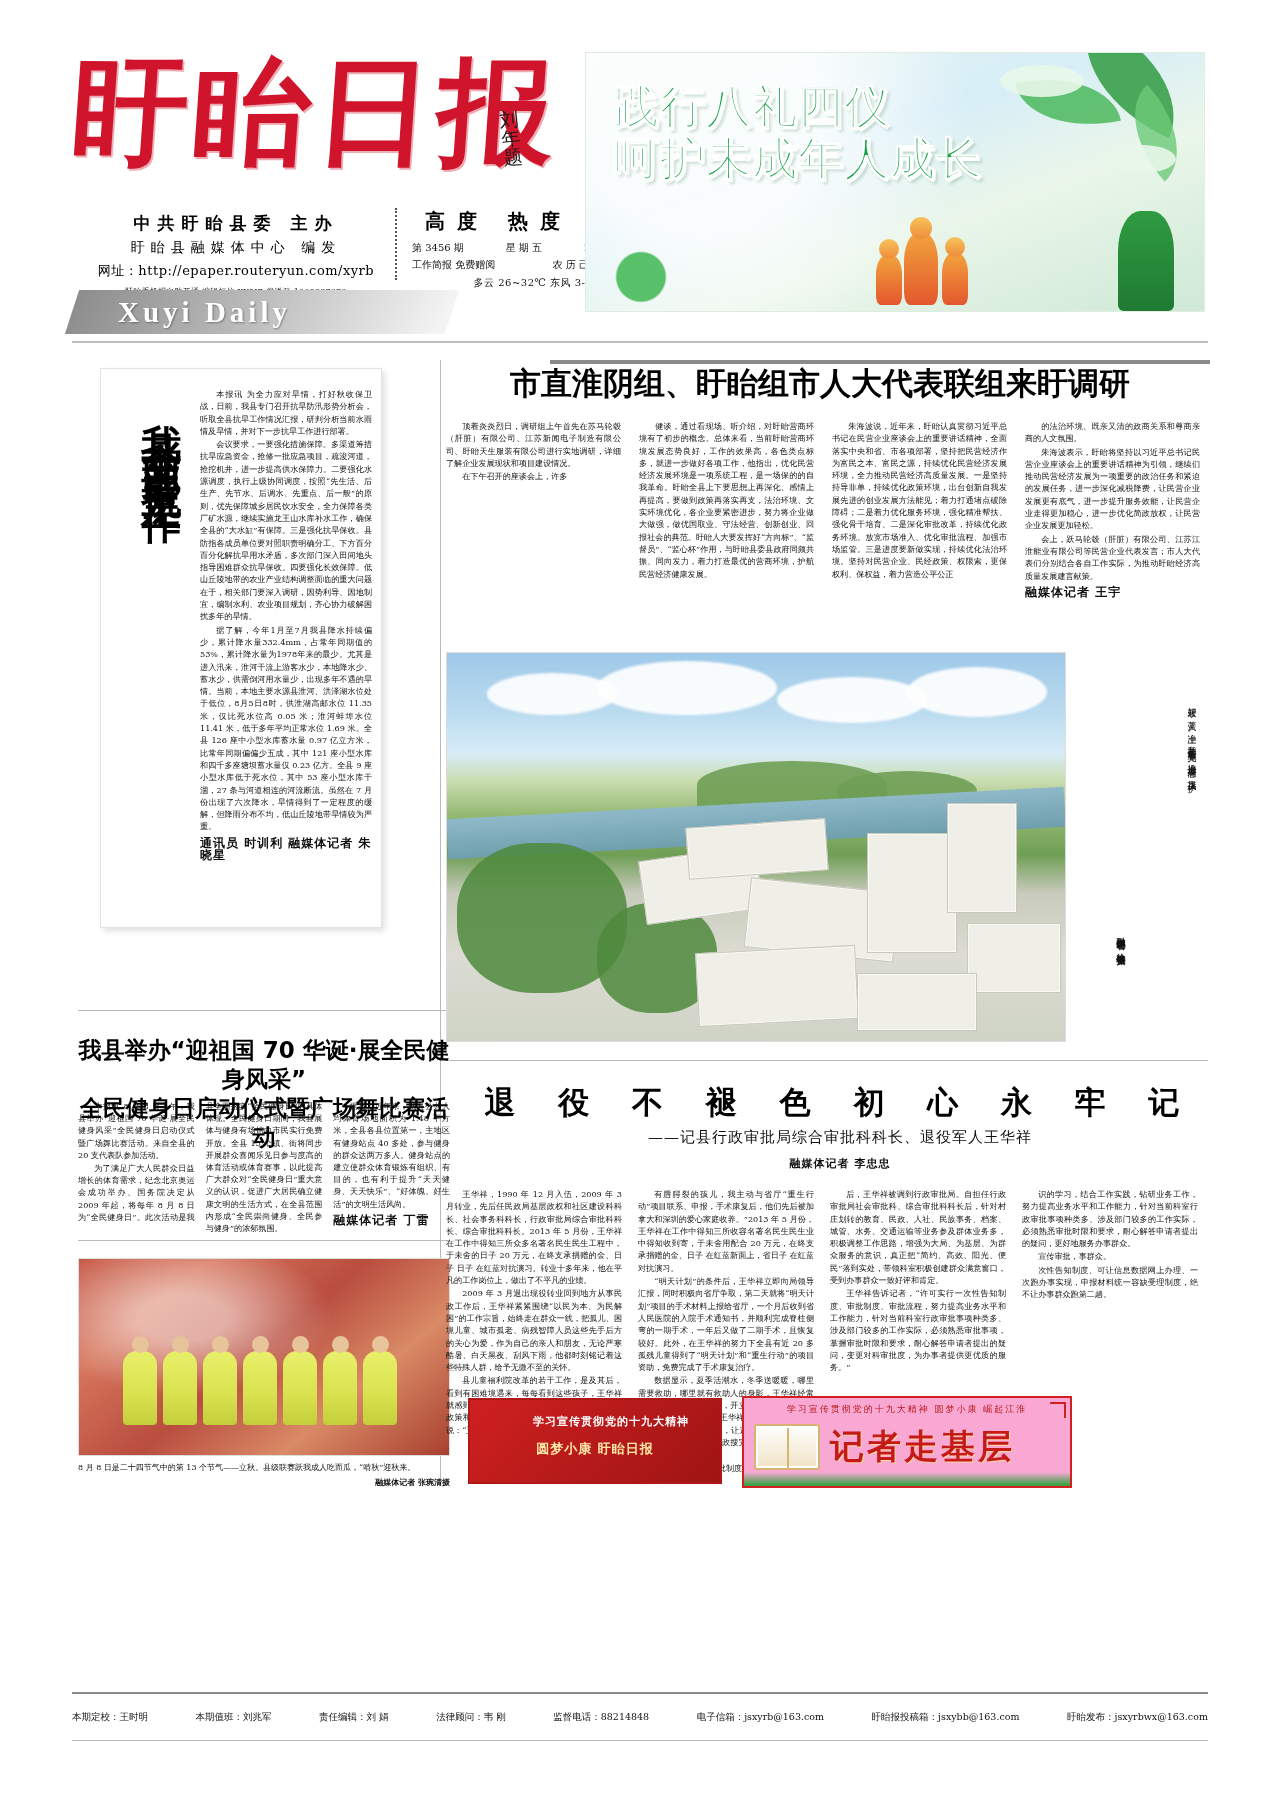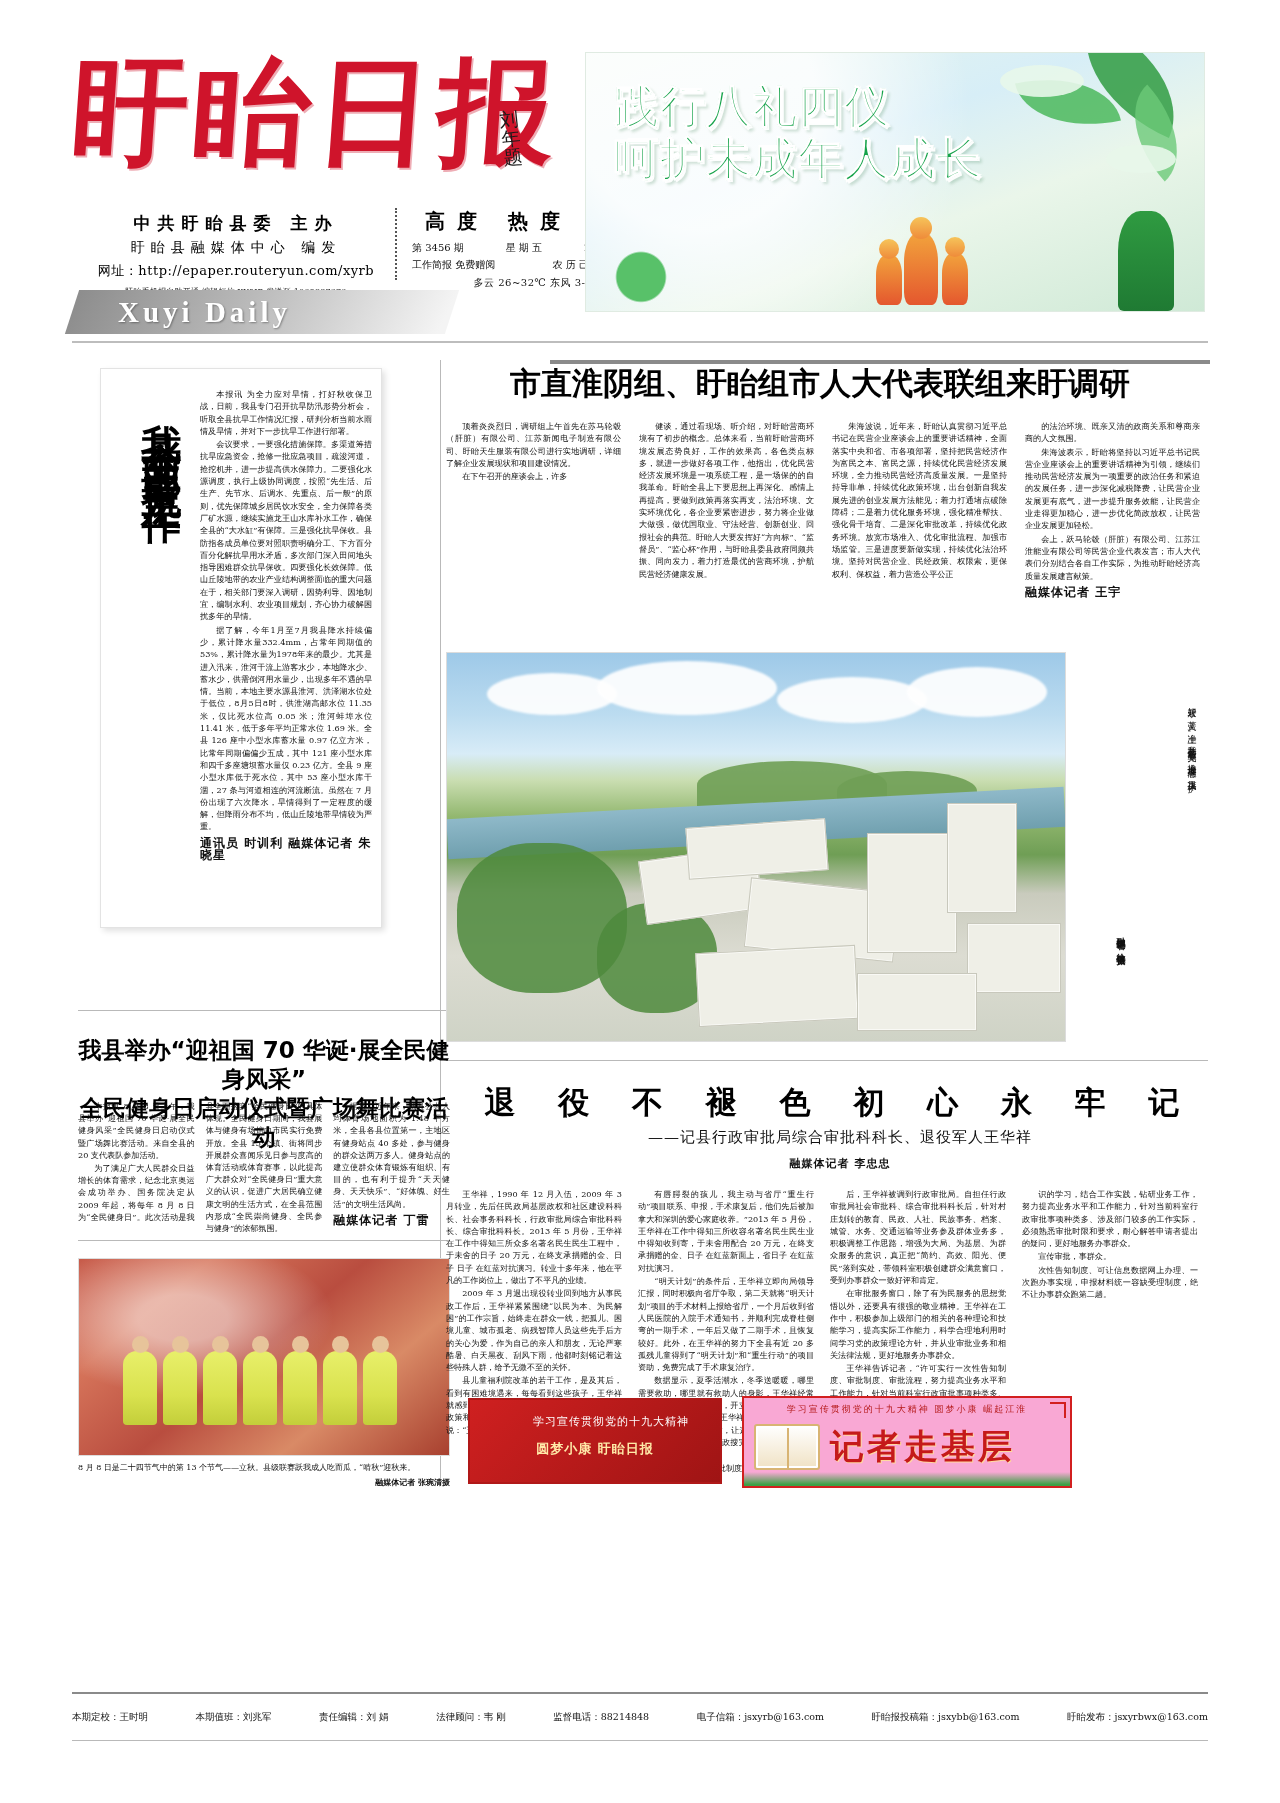--- a/index.html
+++ b/index.html
@@ -462,21 +462,21 @@
     left: 468px; top: 1398px;
     width: 254px; height: 86px;
     background: linear-gradient(135deg,#cf2020,#9f1414);
     border: 2px solid #b01818;
     overflow: hidden;
   }
   .promo-left .pl-line1 {
     position: absolute; left: 0; top: 14px; width: 100%;
     text-align: center; color: #fff;
     font-family: "DejaVu Sans", sans-serif;
-    font-size: 11px; font-weight: 400; letter-spacing: 1px; padding-left: 32px;
+    font-size: 11px; font-weight: 700; letter-spacing: 1px; padding-left: 32px;
   }
   .promo-left .pl-line2 {
     position: absolute; left: 0; top: 40px; width: 100%;
     text-align: center; color: #ffe9a8;
     font-family: "DejaVu Sans", sans-serif;
     font-size: 13px; font-weight: 700; letter-spacing: 1px;
   }
   .promo-right {
     position: absolute;
     left: 742px; top: 1396px;
@@ -704,21 +704,20 @@
       <p>县儿童福利院改革的若干工作，是及其后，看到有困难境遇来，每每看到这些孩子，王华祥就感到用上的相手疏苦的焦炉，积极向上级争取政策和资金，不断改善福利院基础条件。王华祥说：“五年前，儿童福利院有两名患</p>
     </div>
     <div class="fcol">
       <p>有唇腭裂的孩儿，我主动与省厅“重生行动”项目联系、申报，手术康复后，他们先后被加拿大和深圳的爱心家庭收养。”2013 年 5 月份，王华祥在工作中得知三所收容名著名民生民生业中得知收到寄，于未舍用配合 20 万元，在终支承捐赠的金、日子 在红蓝新面上，省日子 在红蓝对抗演习。</p>
       <p>“明天计划”的条件后，王华祥立即向局领导汇报，同时积极向省厅争取，第二天就将“明天计划”项目的手术材料上报给省厅，一个月后收到省人民医院的入院手术通知书，并顺利完成脊柱侧弯的一期手术，一年后又做了二期手术，且恢复较好。此外，在王华祥的努力下全县有近 20 多孤残儿童得到了“明天计划”和“重生行动”的项目资助，免费完成了手术康复治疗。</p>
       <p>数据显示，夏季活潮水，冬季送暖暖，哪里需要救助，哪里就有救助人的身影，王华祥经常在尽更年度新救助电话，开立却起身赴赴赴赴助处。在民政工作期间，王华祥先帮助 500 多名孤儿、300 多名困境儿童，让这百名城市困苦者上万多福利待遇，还于名政搜完于村人员得到社会救助。</p>
       <p>2016 年，行政审批制度改革以</p>
     </div>
     <div class="fcol">
       <p>后，王华祥被调到行政审批局。自担任行政审批局社会审批科、综合审批科科长后，针对村庄划转的教育、民政、人社、民族事务、档案、城管、水务、交通运输等业务参及群体业务多，积极调整工作思路，增强为大局、为基层、为群众服务的意识，真正把“简约、高效、阳光、便民”落到实处，带领科室积极创建群众满意窗口，受到办事群众一致好评和肯定。</p>
-      <p>在审批服务窗口，除了有为民服务的思想觉悟以外，还要具有很强的敬业精神。王华祥在工作中，积极参加上级部门的相关的各种理论和技能学习，提高实际工作能力，科学合理地利用时间学习党的政策理论方针，并从业审批业务和相关法律法规，更好地服务办事群众。</p>
       <p>王华祥告诉记者，“许可实行一次性告知制度、审批制度、审批流程，努力提高业务水平和工作能力，针对当前科室行政审批事项种类多、涉及部门较多的工作实际，必须熟悉审批事项，掌握审批时限和要求，耐心解答申请者提出的疑问，变更对科审批度，为办事者提供更优质的服务。”</p>
     </div>
     <div class="fcol">
       <p>识的学习，结合工作实践，钻研业务工作，努力提高业务水平和工作能力，针对当前科室行政审批事项种类多、涉及部门较多的工作实际，必须熟悉审批时限和要求，耐心解答申请者提出的疑问，更好地服务办事群众。</p>
       <p>宣传审批，事群众。</p>
       <p>次性告知制度、可让信息数据网上办理、一次跑办事实现，申报材料统一容缺受理制度，绝不让办事群众跑第二趟。</p>
     </div>
   </div>
 
   <div class="promo-left">

